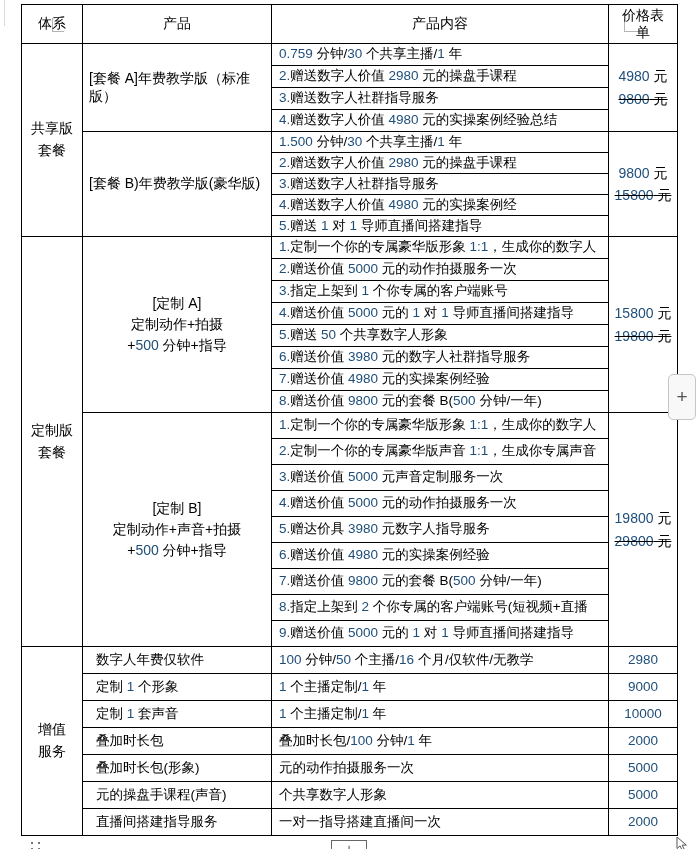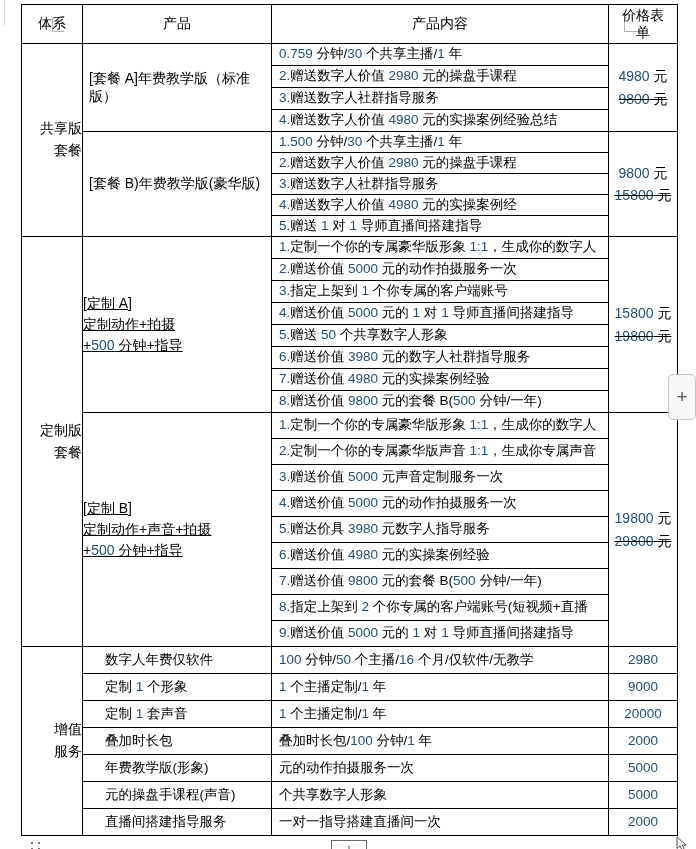--- a/index.html
+++ b/index.html
@@ -30,24 +30,24 @@
     overflow:hidden;
     font-weight:normal;
   }
   tr.hrow{height:39px;}
   tr.rA{height:22px;}  
   tr.rB{height:21px;}  
   tr.rC{height:22px;}  
   tr.rD{height:26px;}  
   tr.rE{height:27px;}  
   th{font-size:14px;text-align:center;white-space:pre-line;}
-  td.sec{text-align:right;white-space:pre-line;font-size:14px;line-height:1.55;}
+  td.sec{text-align:center;white-space:pre-line;font-size:14px;line-height:1.55;}
   td.prodL{text-align:left;padding:0 4px 0 6px;font-size:14px;}
-  td.prodC{text-align:left;white-space:pre-line;font-size:14px;line-height:1.5;text-decoration:underline;}
-  td.prod2{text-align:left;padding-left:22px;font-size:13.5px;}
+  td.prodC{text-align:center;white-space:pre-line;font-size:14px;line-height:1.5;}
+  td.prod2{text-align:left;padding-left:13px;font-size:13.5px;}
   td.item{text-align:left;padding:0 2px 0 7px;}
   td.price{text-align:center;font-size:14px;}
   td.price .cur,.price .old{display:block;line-height:1.6;}
   td.price .old{text-decoration:line-through;text-decoration-color:#000;}
   td.priceB{text-align:center;font-size:13.5px;}
   .num{color:#1f4e79;}
 
   
   .float-add{
     position:absolute;left:668px;top:374px;width:28px;height:46px;
@@ -211,29 +211,29 @@
       <td class="priceB tint"><span class="num">2980</span></td>
     </tr>
     <tr class="rE">
       <td class="prod2 tint">定制 <span class="num">1</span> 个形象</td>
       <td class="item tint"><span class="num">1</span> 个主播定制/<span class="num">1</span> 年</td>
       <td class="priceB tint"><span class="num">9000</span></td>
     </tr>
     <tr class="rE">
       <td class="prod2 tint">定制 <span class="num">1</span> 套声音</td>
       <td class="item tint"><span class="num">1</span> 个主播定制/<span class="num">1</span> 年</td>
-      <td class="priceB tint"><span class="num">20000</span></td>
+      <td class="priceB tint"><span class="num">10000</span></td>
     </tr>
     <tr class="rE">
       <td class="prod2 tint">叠加时长包</td>
       <td class="item tint">叠加时长包/<span class="num">100</span> 分钟/<span class="num">1</span> 年</td>
       <td class="priceB tint"><span class="num">2000</span></td>
     </tr>
     <tr class="rE">
-      <td class="prod2 tint">年费教学版(形象)</td>
+      <td class="prod2 tint">叠加时长包(形象)</td>
       <td class="item tint">元的动作拍摄服务一次</td>
       <td class="priceB tint"><span class="num">5000</span></td>
     </tr>
     <tr class="rE">
       <td class="prod2 tint">元的操盘手课程(声音)</td>
       <td class="item tint">个共享数字人形象</td>
       <td class="priceB tint"><span class="num">5000</span></td>
     </tr>
     <tr class="rE">
       <td class="prod2 tint">直播间搭建指导服务</td>

